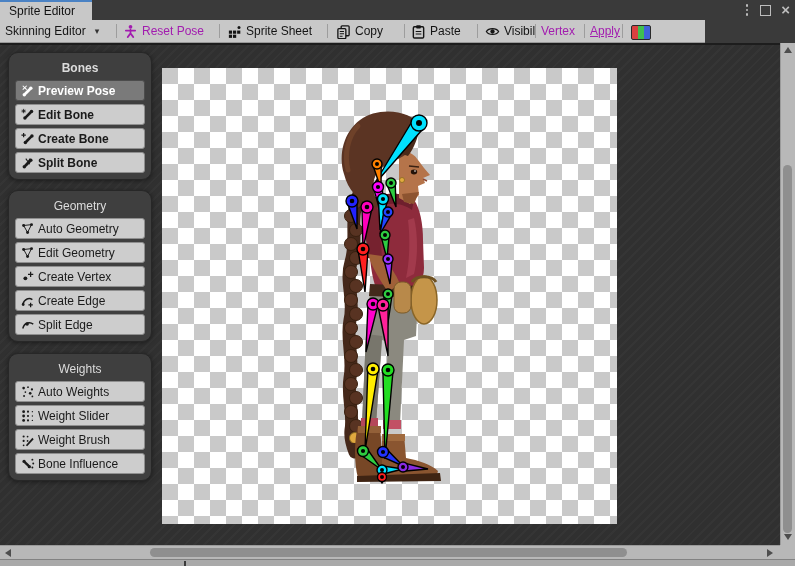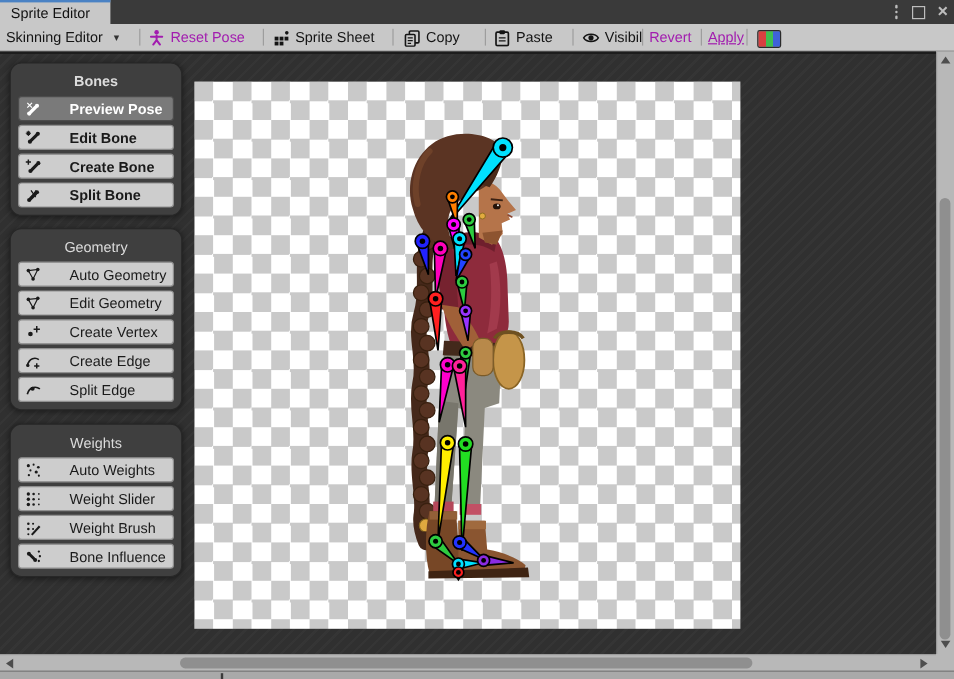--- a/index.html
+++ b/index.html
@@ -14,21 +14,21 @@
     position:absolute;left:0;top:0;width:92px;height:20px;box-sizing:border-box;
     background:#c8c8c8;border-top:2px solid #4a82c4;color:#111;
     display:flex;align-items:center;padding-left:9px;
   }
   .winbtns{position:absolute;right:5px;top:2px;height:16px;display:flex;align-items:center;gap:10px;}
   .dots-menu{display:flex;flex-direction:column;gap:2px;padding:2px;}
   .dots-menu i{width:2.5px;height:2.5px;border-radius:50%;background:#bdbdbd;display:block;}
   .max-btn{width:9px;height:9px;border:1.6px solid #bdbdbd;display:block;}
   .close-btn{color:#bdbdbd;font-size:15px;line-height:10px;font-weight:bold;}
   
-  .toolbar{position:absolute;top:20px;left:0;width:795px;height:23px;background:#c8c8c8;border-bottom:1px solid #999;box-sizing:border-box;}
+  .toolbar{position:absolute;top:20px;left:0;width:705px;height:23px;background:#c8c8c8;border-bottom:1px solid #999;box-sizing:border-box;}
   .tb-item{position:absolute;top:0;height:22px;display:flex;align-items:center;gap:4px;color:#141414;white-space:nowrap;cursor:default;}
   .tb-item.disabled{color:#a21caf;}
   .tb-sep{position:absolute;top:4px;width:1px;height:14px;background:#9d9d9d;}
   .tb-caret{font-size:9px;margin-left:5px;color:#333;}
   .tb-icon{width:15px;height:15px;flex:0 0 auto;}
   .tb-icon svg{width:100%;height:100%;display:block;}
   .clip{overflow:hidden;}
   .swatch{
     position:absolute;top:5px;width:18px;height:13px;border-radius:2px;border:1.5px solid #2a2a2a;
     background:linear-gradient(90deg,#d94040 0 33%,#3fbf50 33% 66%,#3f62d9 66% 100%);
@@ -52,21 +52,21 @@
   }
   .artboard svg{position:absolute;inset:0;}
   
   .panel{
     position:absolute;left:8px;width:144px;box-sizing:border-box;
     background:#3f3f3f;border:1px solid #272727;border-radius:10px;
     padding:5px 5px 6px;box-shadow:0 1px 5px rgba(0,0,0,.45);
   }
   .panel-title{color:#dcdcdc;text-align:center;padding:3px 0 5px;}
   .panel-btn{
-    display:flex;align-items:center;gap:23px;height:21px;box-sizing:border-box;
+    display:flex;align-items:center;gap:3px;height:21px;box-sizing:border-box;
     background:#cdcdcd;border:1px solid #8f8f8f;border-radius:3px;
     margin:0 1px 3px;padding:0 5px;color:#1a1a1a;cursor:default;
   }
   .panel-btn:last-child{margin-bottom:0;}
   .panel-btn.selected{background:#7a7a7a;border-color:#4c4c4c;color:#ffffff;}
   .p-icon{width:14px;height:14px;flex:0 0 auto;}
   .p-icon svg{width:100%;height:100%;display:block;}
   
   .vscroll{position:absolute;top:43px;right:0;width:15px;height:502px;background:#b8b8b8;border-left:1px solid #9a9a9a;box-sizing:border-box;}
   .vthumb{position:absolute;left:2px;width:9px;top:122px;height:368px;background:#8f8f8f;border-radius:5px;}
@@ -165,21 +165,21 @@
     <div class="tb-item clip" style="left: 485px; width: 50px;">
       <span class="tb-icon">
         <svg viewBox="0 0 16 16">
           <path d="M1.5,8 C4,3.8 12,3.8 14.5,8 C12,12.2 4,12.2 1.5,8 Z" fill="none" stroke="currentColor" stroke-width="1.4"></path>
           <circle cx="8" cy="8" r="2.3" fill="currentColor"></circle>
         </svg>
       </span>
       <span>Visibil</span>
     </div>
     <div class="tb-item disabled" style="left: 541px;">
-      <span>Revert</span>
+      <span>Vertex</span>
     </div>
     <div class="tb-item disabled" style="left: 590px; text-decoration: underline;">
       <span>Apply</span>
     </div>
   </div>
 
 <div class="canvas">
   <div class="artboard">
     <svg viewBox="0 0 455 456" width="455" height="456">
       <g>

